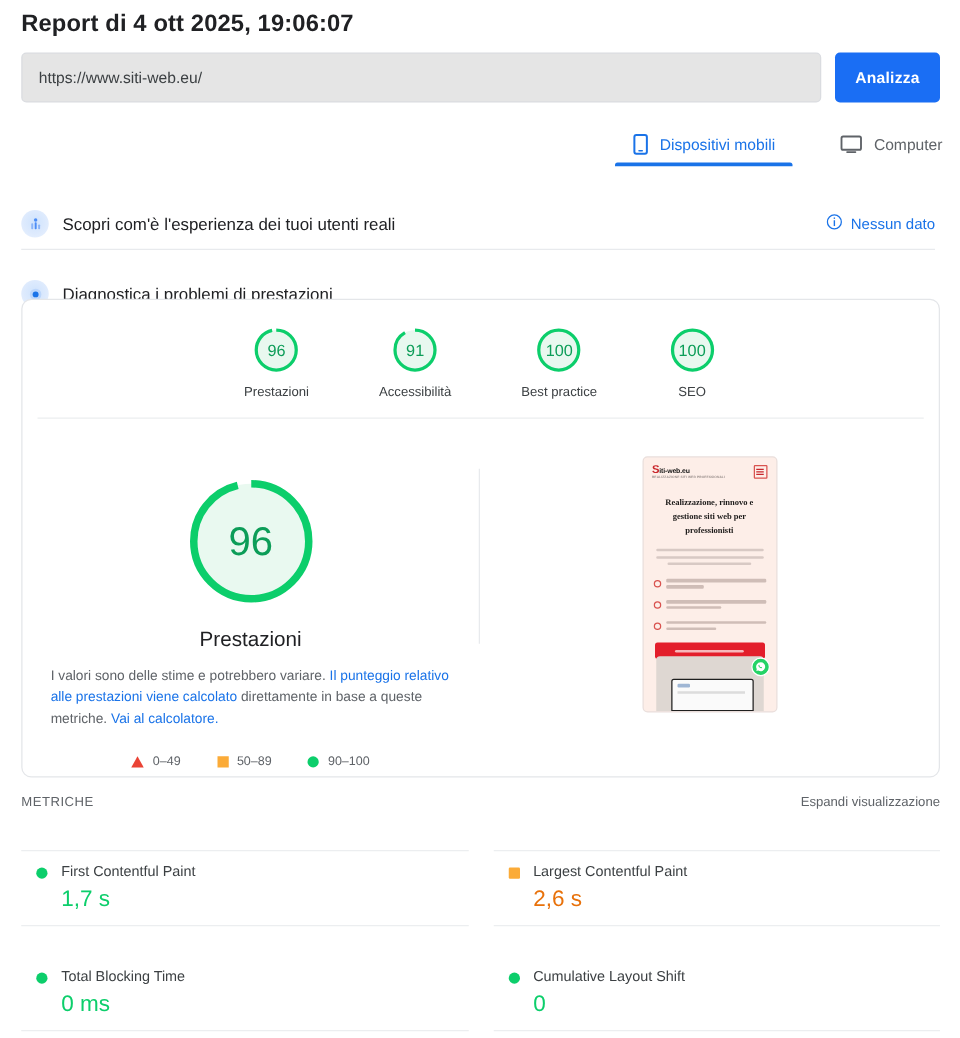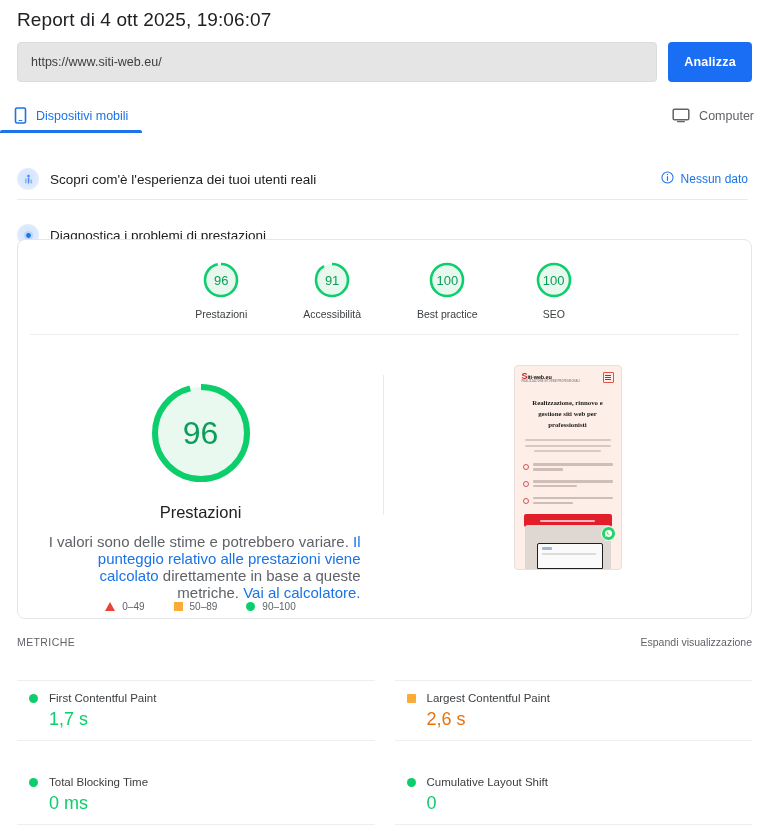--- a/index.html
+++ b/index.html
@@ -7,42 +7,42 @@
     width: 768px; height: 830px;
     background: #ffffff;
     font-family: "Liberation Sans", sans-serif;
     color: #202124;
     overflow: hidden;
   }
   .page { width: 768px; height: 830px; position: relative; }
 
   
   .report-title {
-    font-size: 19px; font-weight: 400; color: #202124;
+    font-size: 19px; font-weight: 700; color: #202124;
     padding: 9px 0 0 17px; letter-spacing: .1px;
   }
   .url-row {
     display: flex; align-items: center; gap: 11px;
     padding: 11px 16px 0 17px;
   }
   .url-input {
     flex: 1; height: 40px; border: 1px solid #dadce0; border-radius: 4px;
     background: #e5e5e5; font-size: 12.5px; color: #3c4043;
     padding: 0 13px; font-family: "Liberation Sans", sans-serif;
     outline: none;
   }
   .analyze-btn {
     width: 84px; height: 40px; border: none; border-radius: 4px;
     background: #1a6ef4; color: #fff; font-size: 12.5px; font-weight: 700;
     font-family: "Liberation Sans", sans-serif; cursor: pointer;
     letter-spacing: .2px;
   }
 
   
-  .tabs { display: flex; justify-content: space-between; gap: 24px; margin-top: 19px; }
+  .tabs { display: flex; justify-content: flex-end; gap: 24px; margin-top: 19px; }
   .tab {
     display: flex; align-items: center; gap: 9px;
     padding: 6px 14px 9px 14px; font-size: 12.5px; cursor: pointer;
     position: relative; color: #5f6368;
   }
   .tab.active { color: #1a73e8; font-weight: 500; }
   .tab.active::after {
     content: ""; position: absolute; left: 0; right: 0; bottom: 0;
     height: 3px; background: #1a73e8; border-radius: 2px 2px 0 0;
   }
@@ -93,26 +93,26 @@
     width: 365px; display: flex; flex-direction: column; align-items: center;
   }
   .big-gauge { position: relative; width: 112px; height: 112px; margin-top: 14px; }
   .big-gauge-num {
     position: absolute; inset: 0; display: flex;
     align-items: center; justify-content: center;
     font-size: 32px; color: #0c9d58; font-weight: 400;
   }
   .big-title { margin-top: 14px; font-size: 16.5px; color: #202124; }
   .desc {
-    margin-top: 11px; width: 320px; text-align: right;
-    font-size: 15px; line-height: 17px; color: #5f6368;
+    margin-top: 11px; width: 320px; text-align: left;
+    font-size: 11px; line-height: 17px; color: #5f6368;
   }
   .desc a { color: #1a73e8; text-decoration: none; }
   .legend {
-    display: flex; align-items: center; gap: 29px;
+    margin-top: 20px; display: flex; align-items: center; gap: 29px;
     font-size: 10px; color: #5f6368; justify-content: flex-end;
   }
   .lg-item { display: flex; align-items: center; gap: 7px; }
   .tri {
     width: 0; height: 0; border-left: 5px solid transparent;
     border-right: 5px solid transparent; border-bottom: 9px solid #ea4335;
   }
   .sq { width: 9px; height: 9px; background: #fbab38; }
   .cir { width: 9px; height: 9px; border-radius: 50%; background: #0cce6b; }
 

